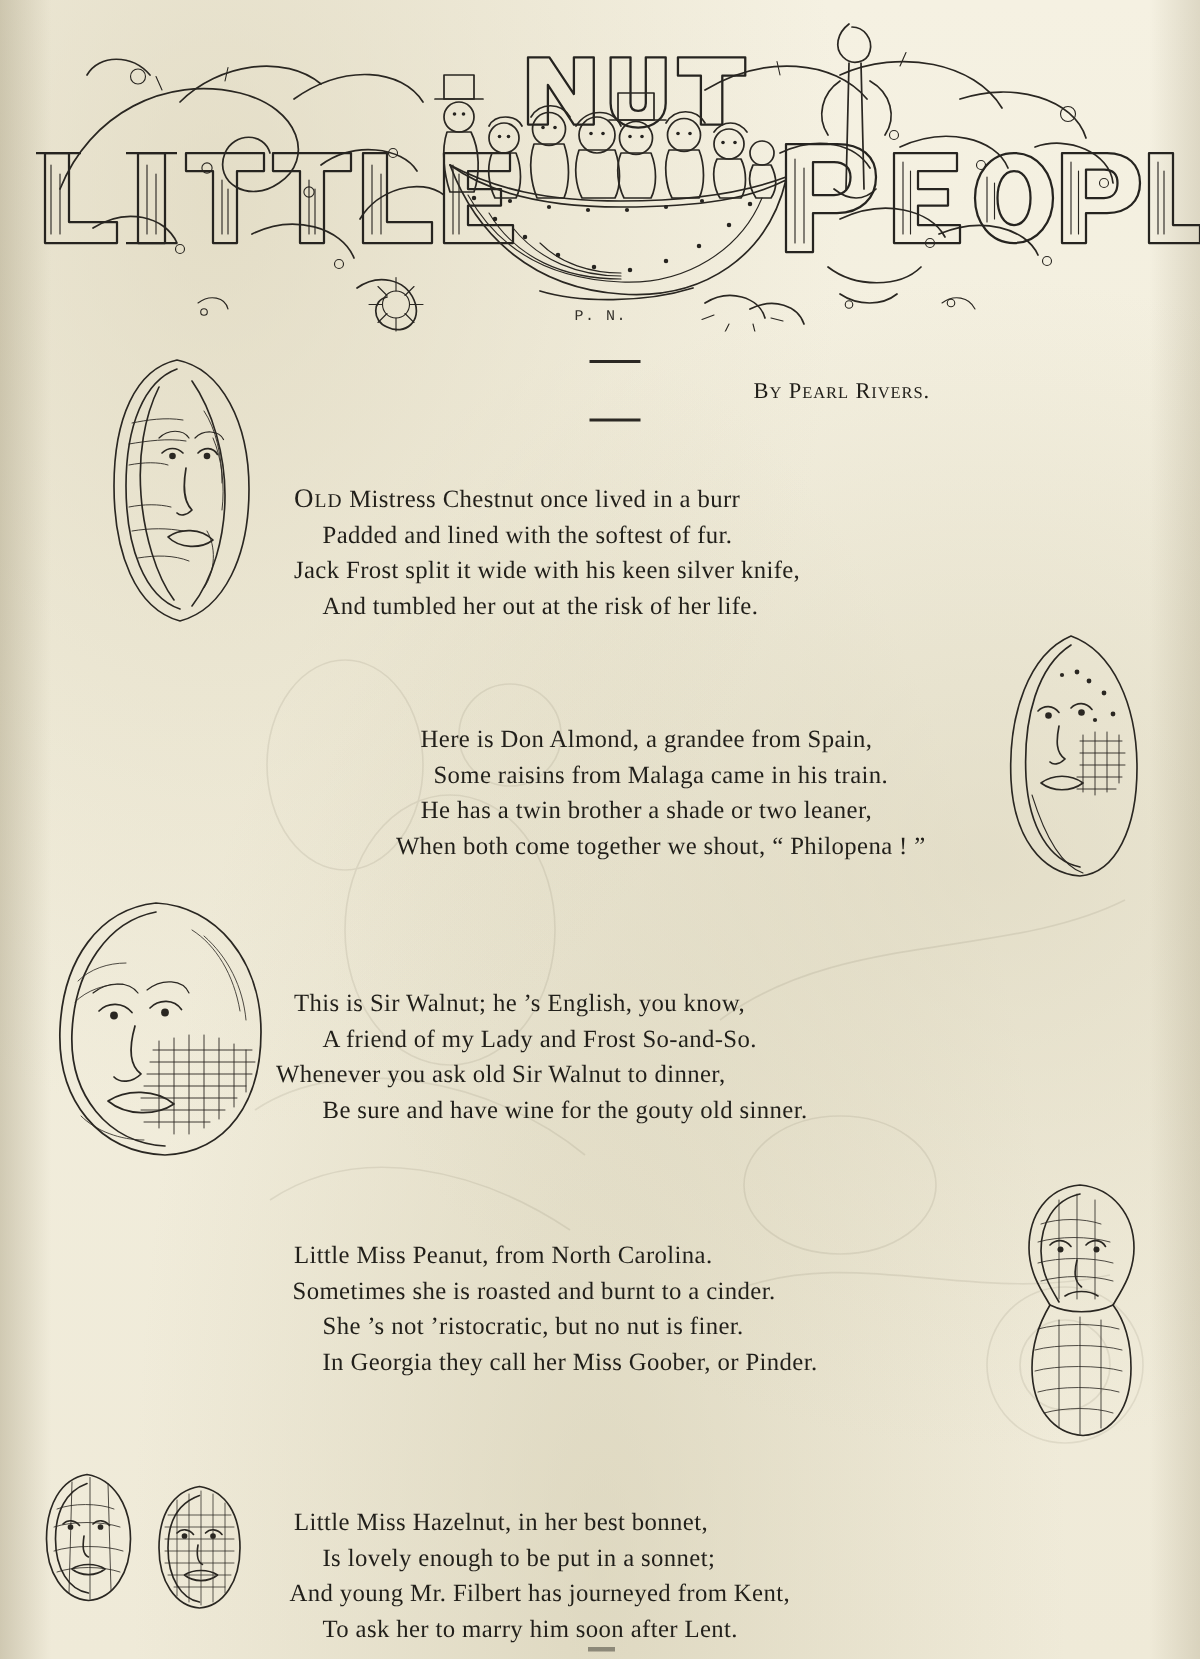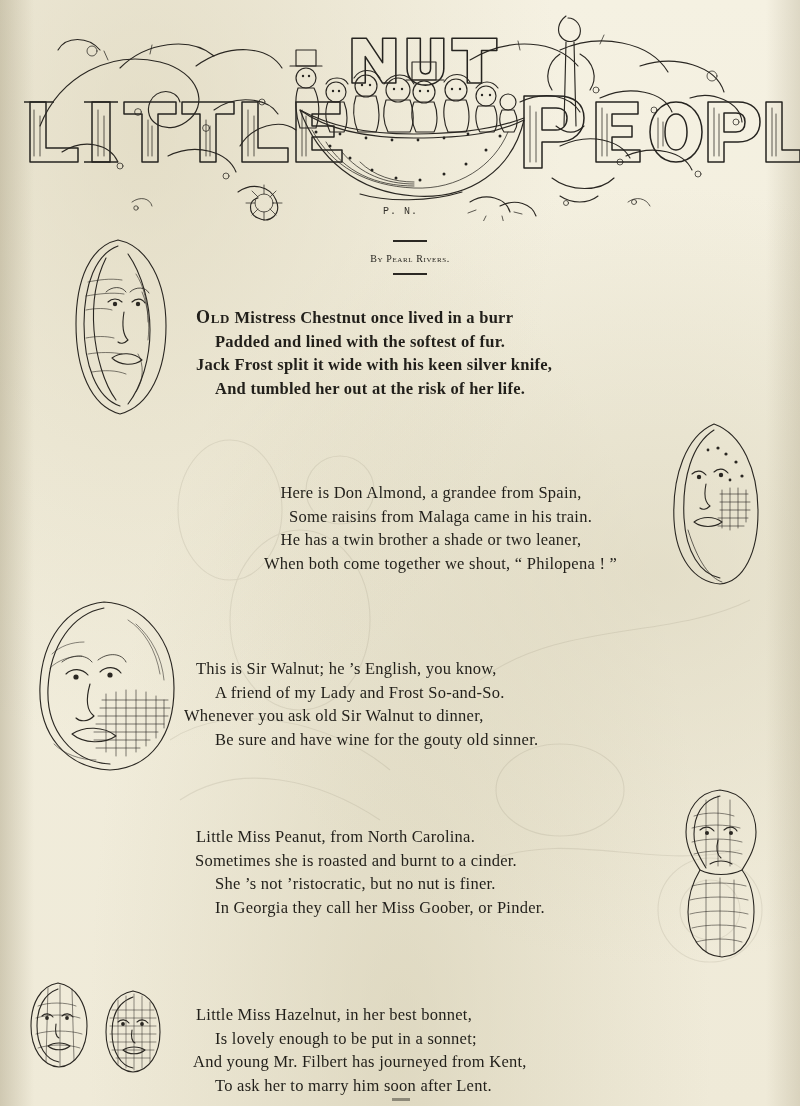--- a/index.html
+++ b/index.html
@@ -71,42 +71,43 @@
     width: 420px;
     text-align: center;
   }
   .rule {
     width: 34px;
     height: 2px;
     background: #2b2823;
     margin: 0 auto;
   }
   .byline {
-    font-size: 10px;
+    font-size: 15px;
     letter-spacing: 0.6px;
     margin: 11px 0 9px 0;
     font-variant: small-caps;
     color: #201e19;
+    text-align: right;
   }
 
   
   .verse {
     position: absolute;
     width: 470px;
     left: 196px;
     font-size: 16.5px;
     line-height: 23.5px;
     color: #211f1a;
     letter-spacing: 0.25px;
   }
   .verse .line { white-space: pre; }
   .verse .line.indent { padding-left: 19px; }
   .verse .smallcap { font-variant: small-caps; font-size: 18px; letter-spacing: 0.7px;}
 
-  #verse-1 { top: 306px; font-weight: bold; }
+  #verse-1 { top: 321px; }
   #verse-2 { top: 481px; text-align: center; }
   #verse-3 { top: 657px; }
   #verse-4 { top: 825px; }
   #verse-5 { top: 1003px; }
 
   
   .illo { position: absolute; }
   .illo svg { display: block; }
 
   #illo-chestnut { left: 66px;  top: 234px; }

